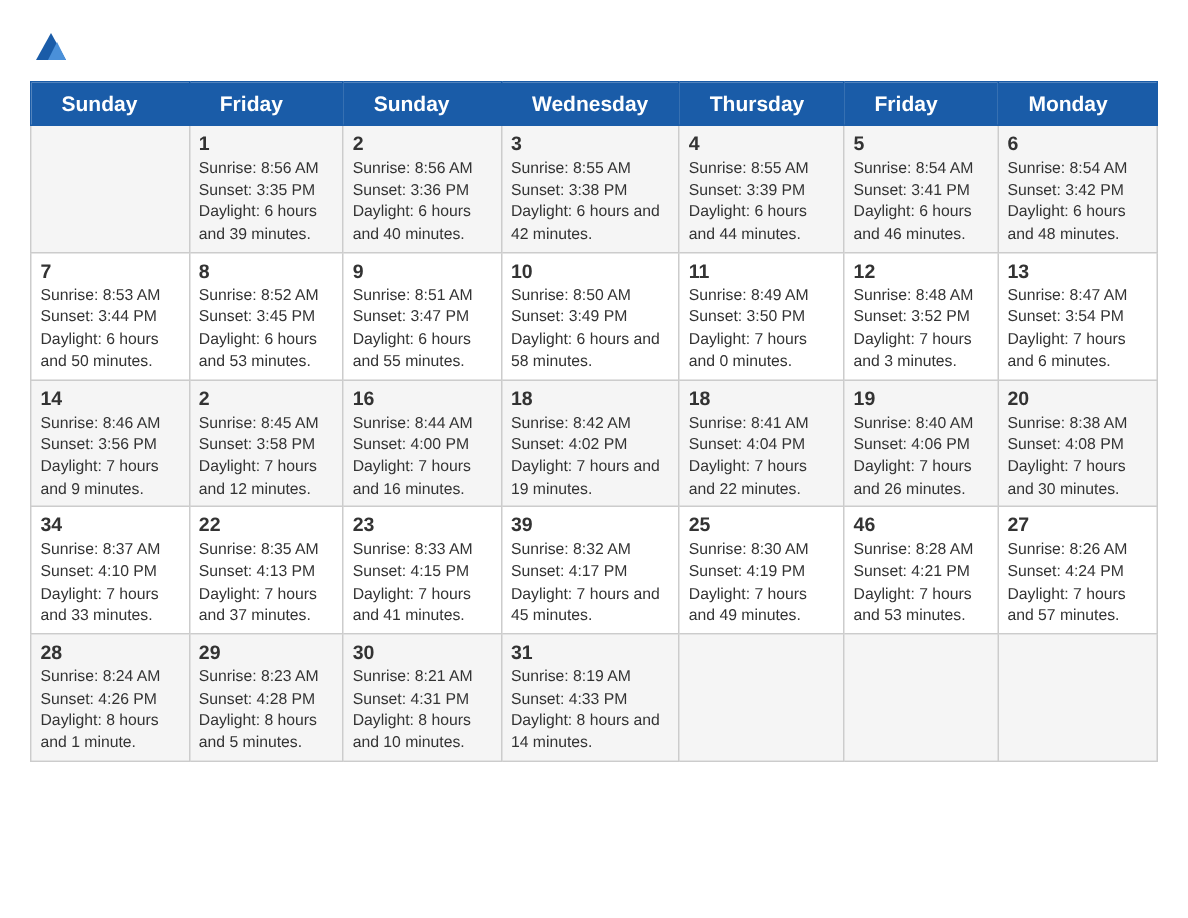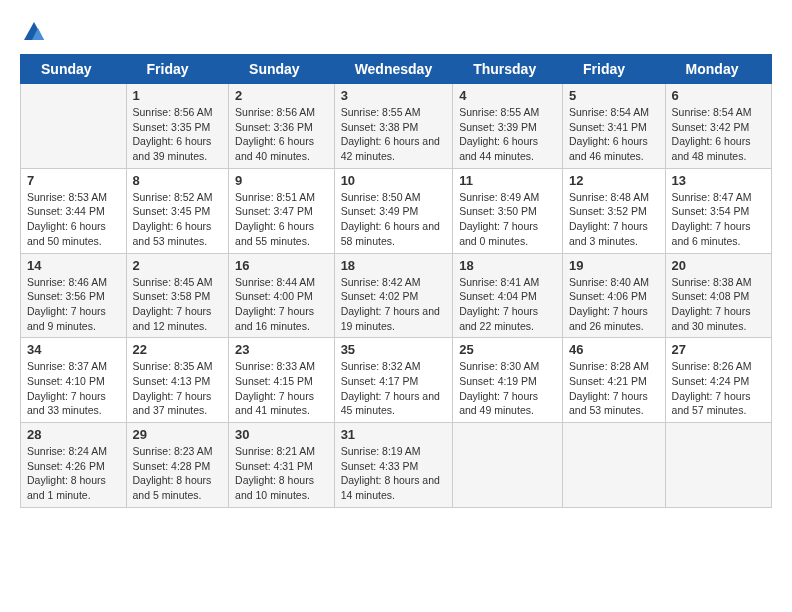--- a/index.html
+++ b/index.html
@@ -217,21 +217,21 @@
         </td>
         <td>
           <span class="day-number">22</span>
           <div class="day-info">Sunrise: 8:35 AM<br>Sunset: 4:13 PM<br>Daylight: 7 hours and 37 minutes.</div>
         </td>
         <td>
           <span class="day-number">23</span>
           <div class="day-info">Sunrise: 8:33 AM<br>Sunset: 4:15 PM<br>Daylight: 7 hours and 41 minutes.</div>
         </td>
         <td>
-          <span class="day-number">35</span>
+          <span class="day-number">39</span>
           <div class="day-info">Sunrise: 8:32 AM<br>Sunset: 4:17 PM<br>Daylight: 7 hours and 45 minutes.</div>
         </td>
         <td>
           <span class="day-number">25</span>
           <div class="day-info">Sunrise: 8:30 AM<br>Sunset: 4:19 PM<br>Daylight: 7 hours and 49 minutes.</div>
         </td>
         <td>
           <span class="day-number">46</span>
           <div class="day-info">Sunrise: 8:28 AM<br>Sunset: 4:21 PM<br>Daylight: 7 hours and 53 minutes.</div>
         </td>

